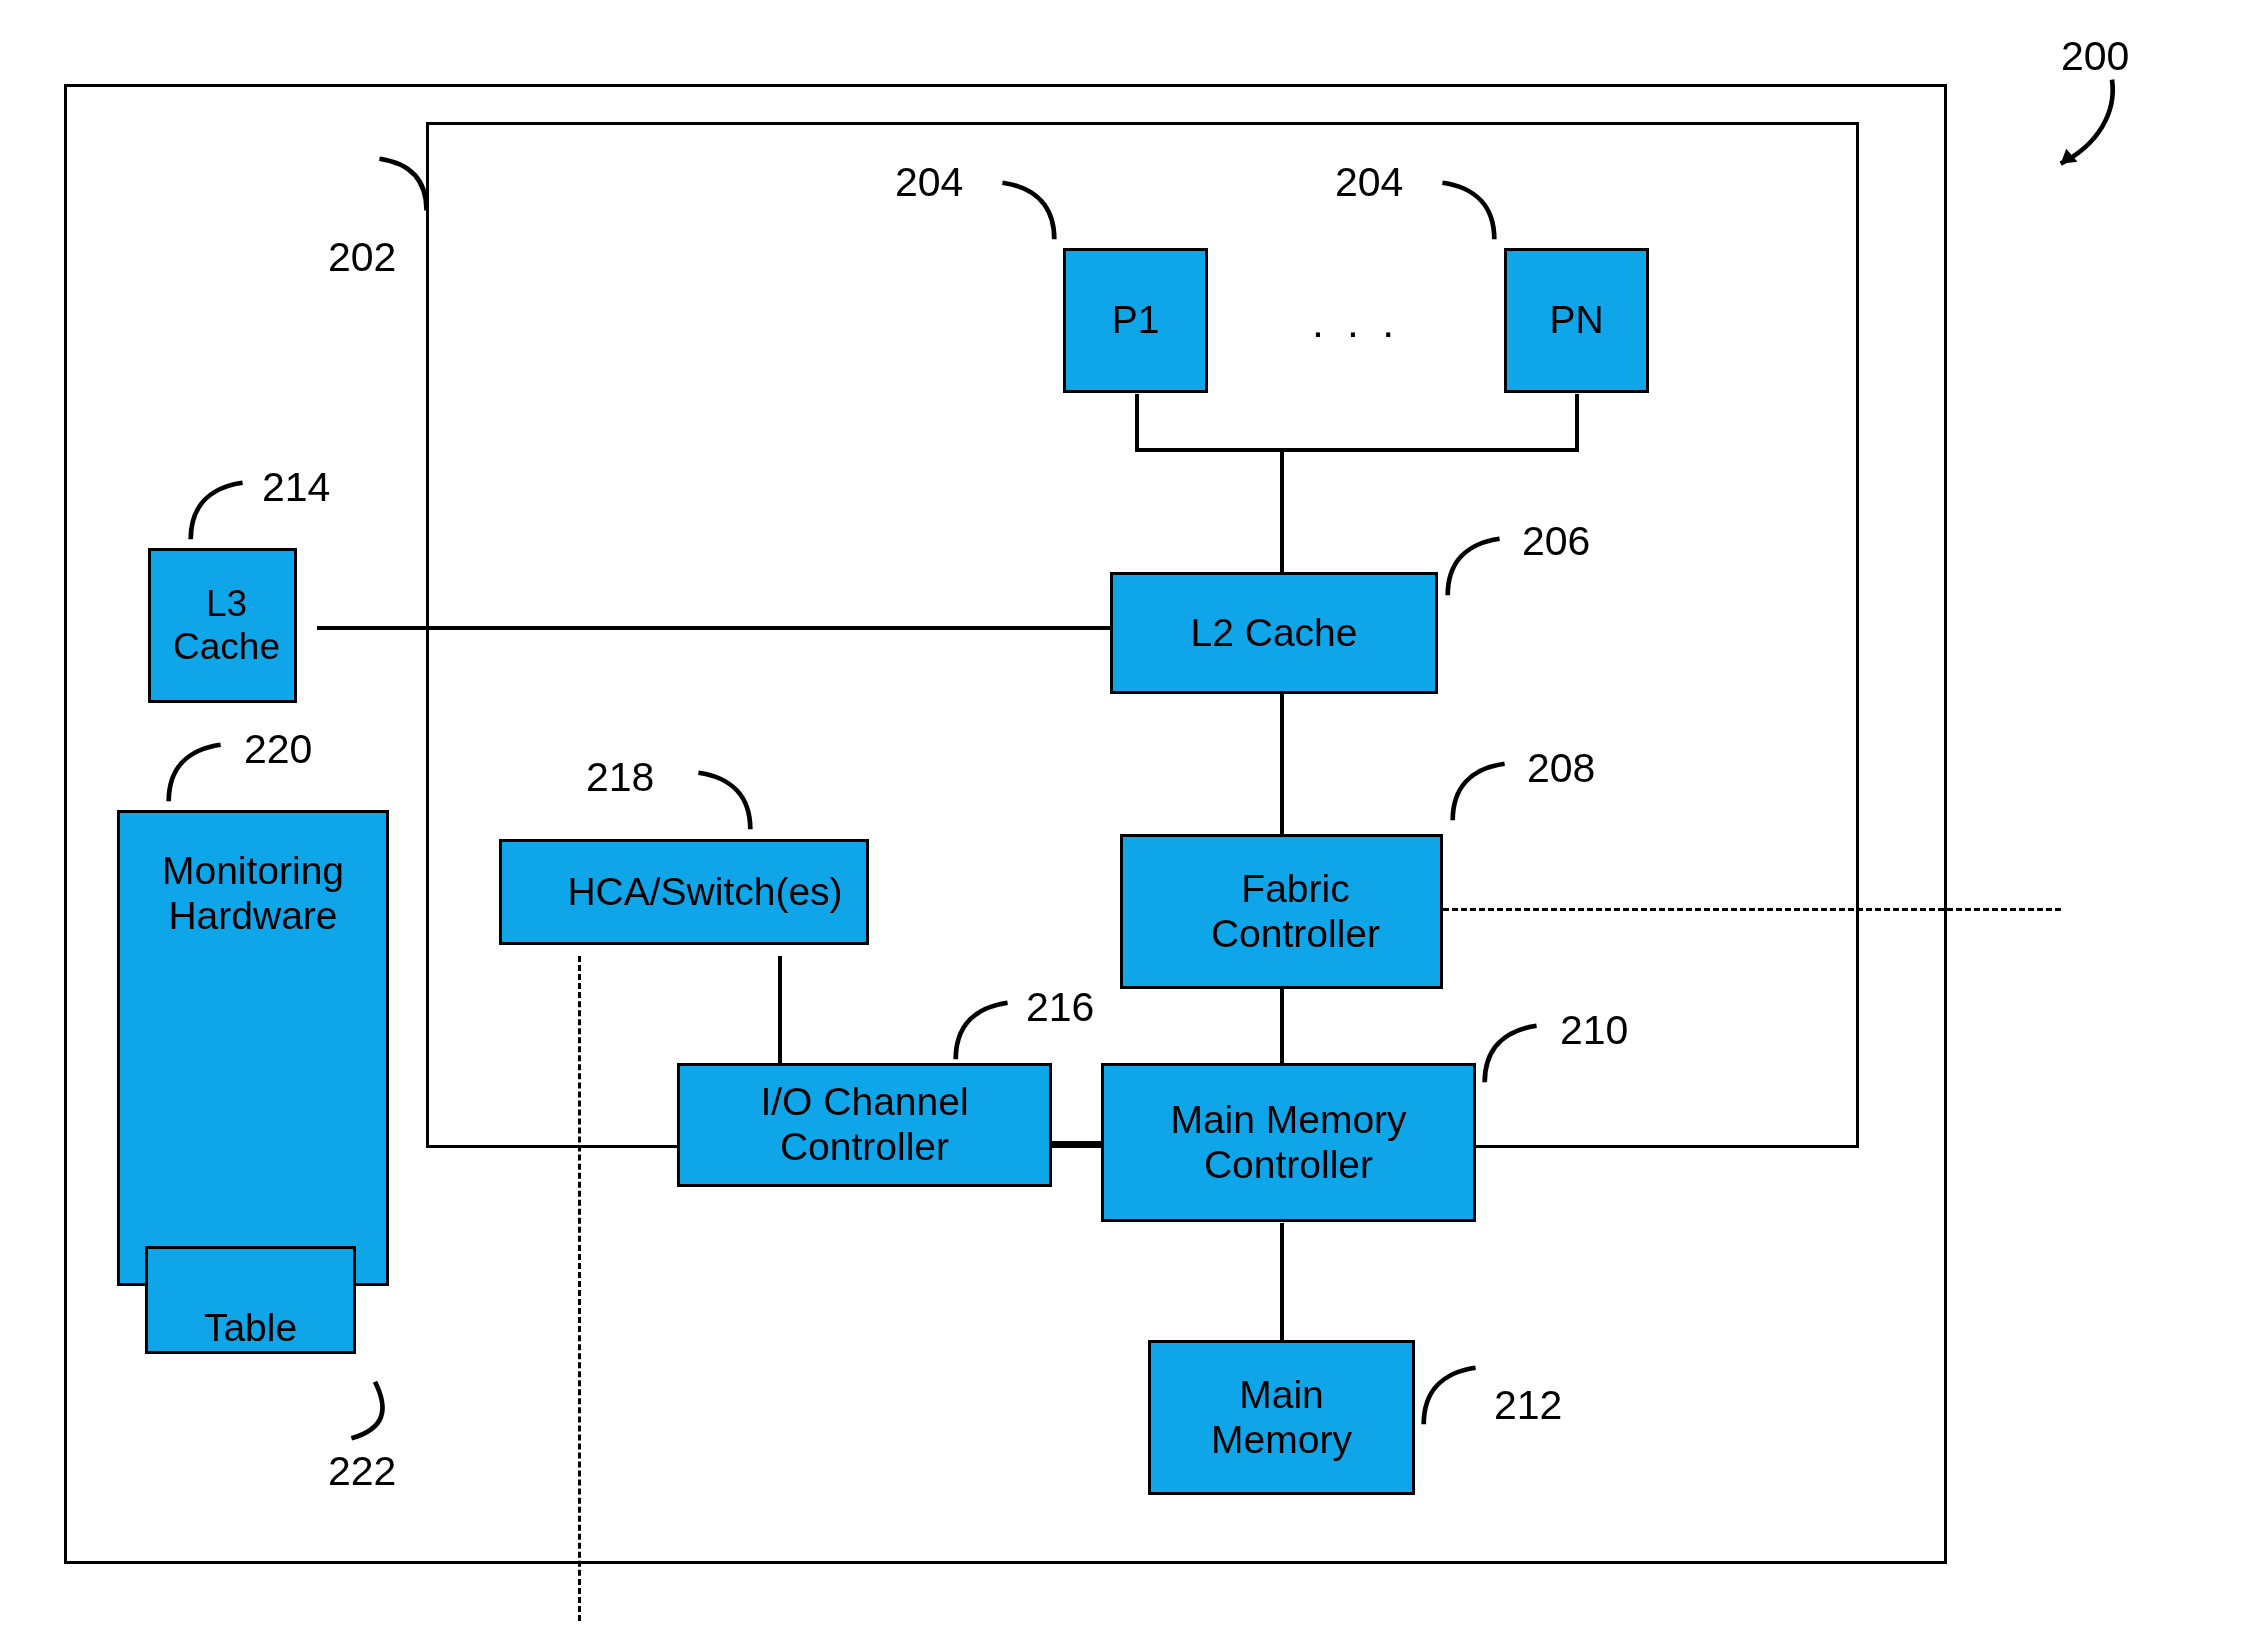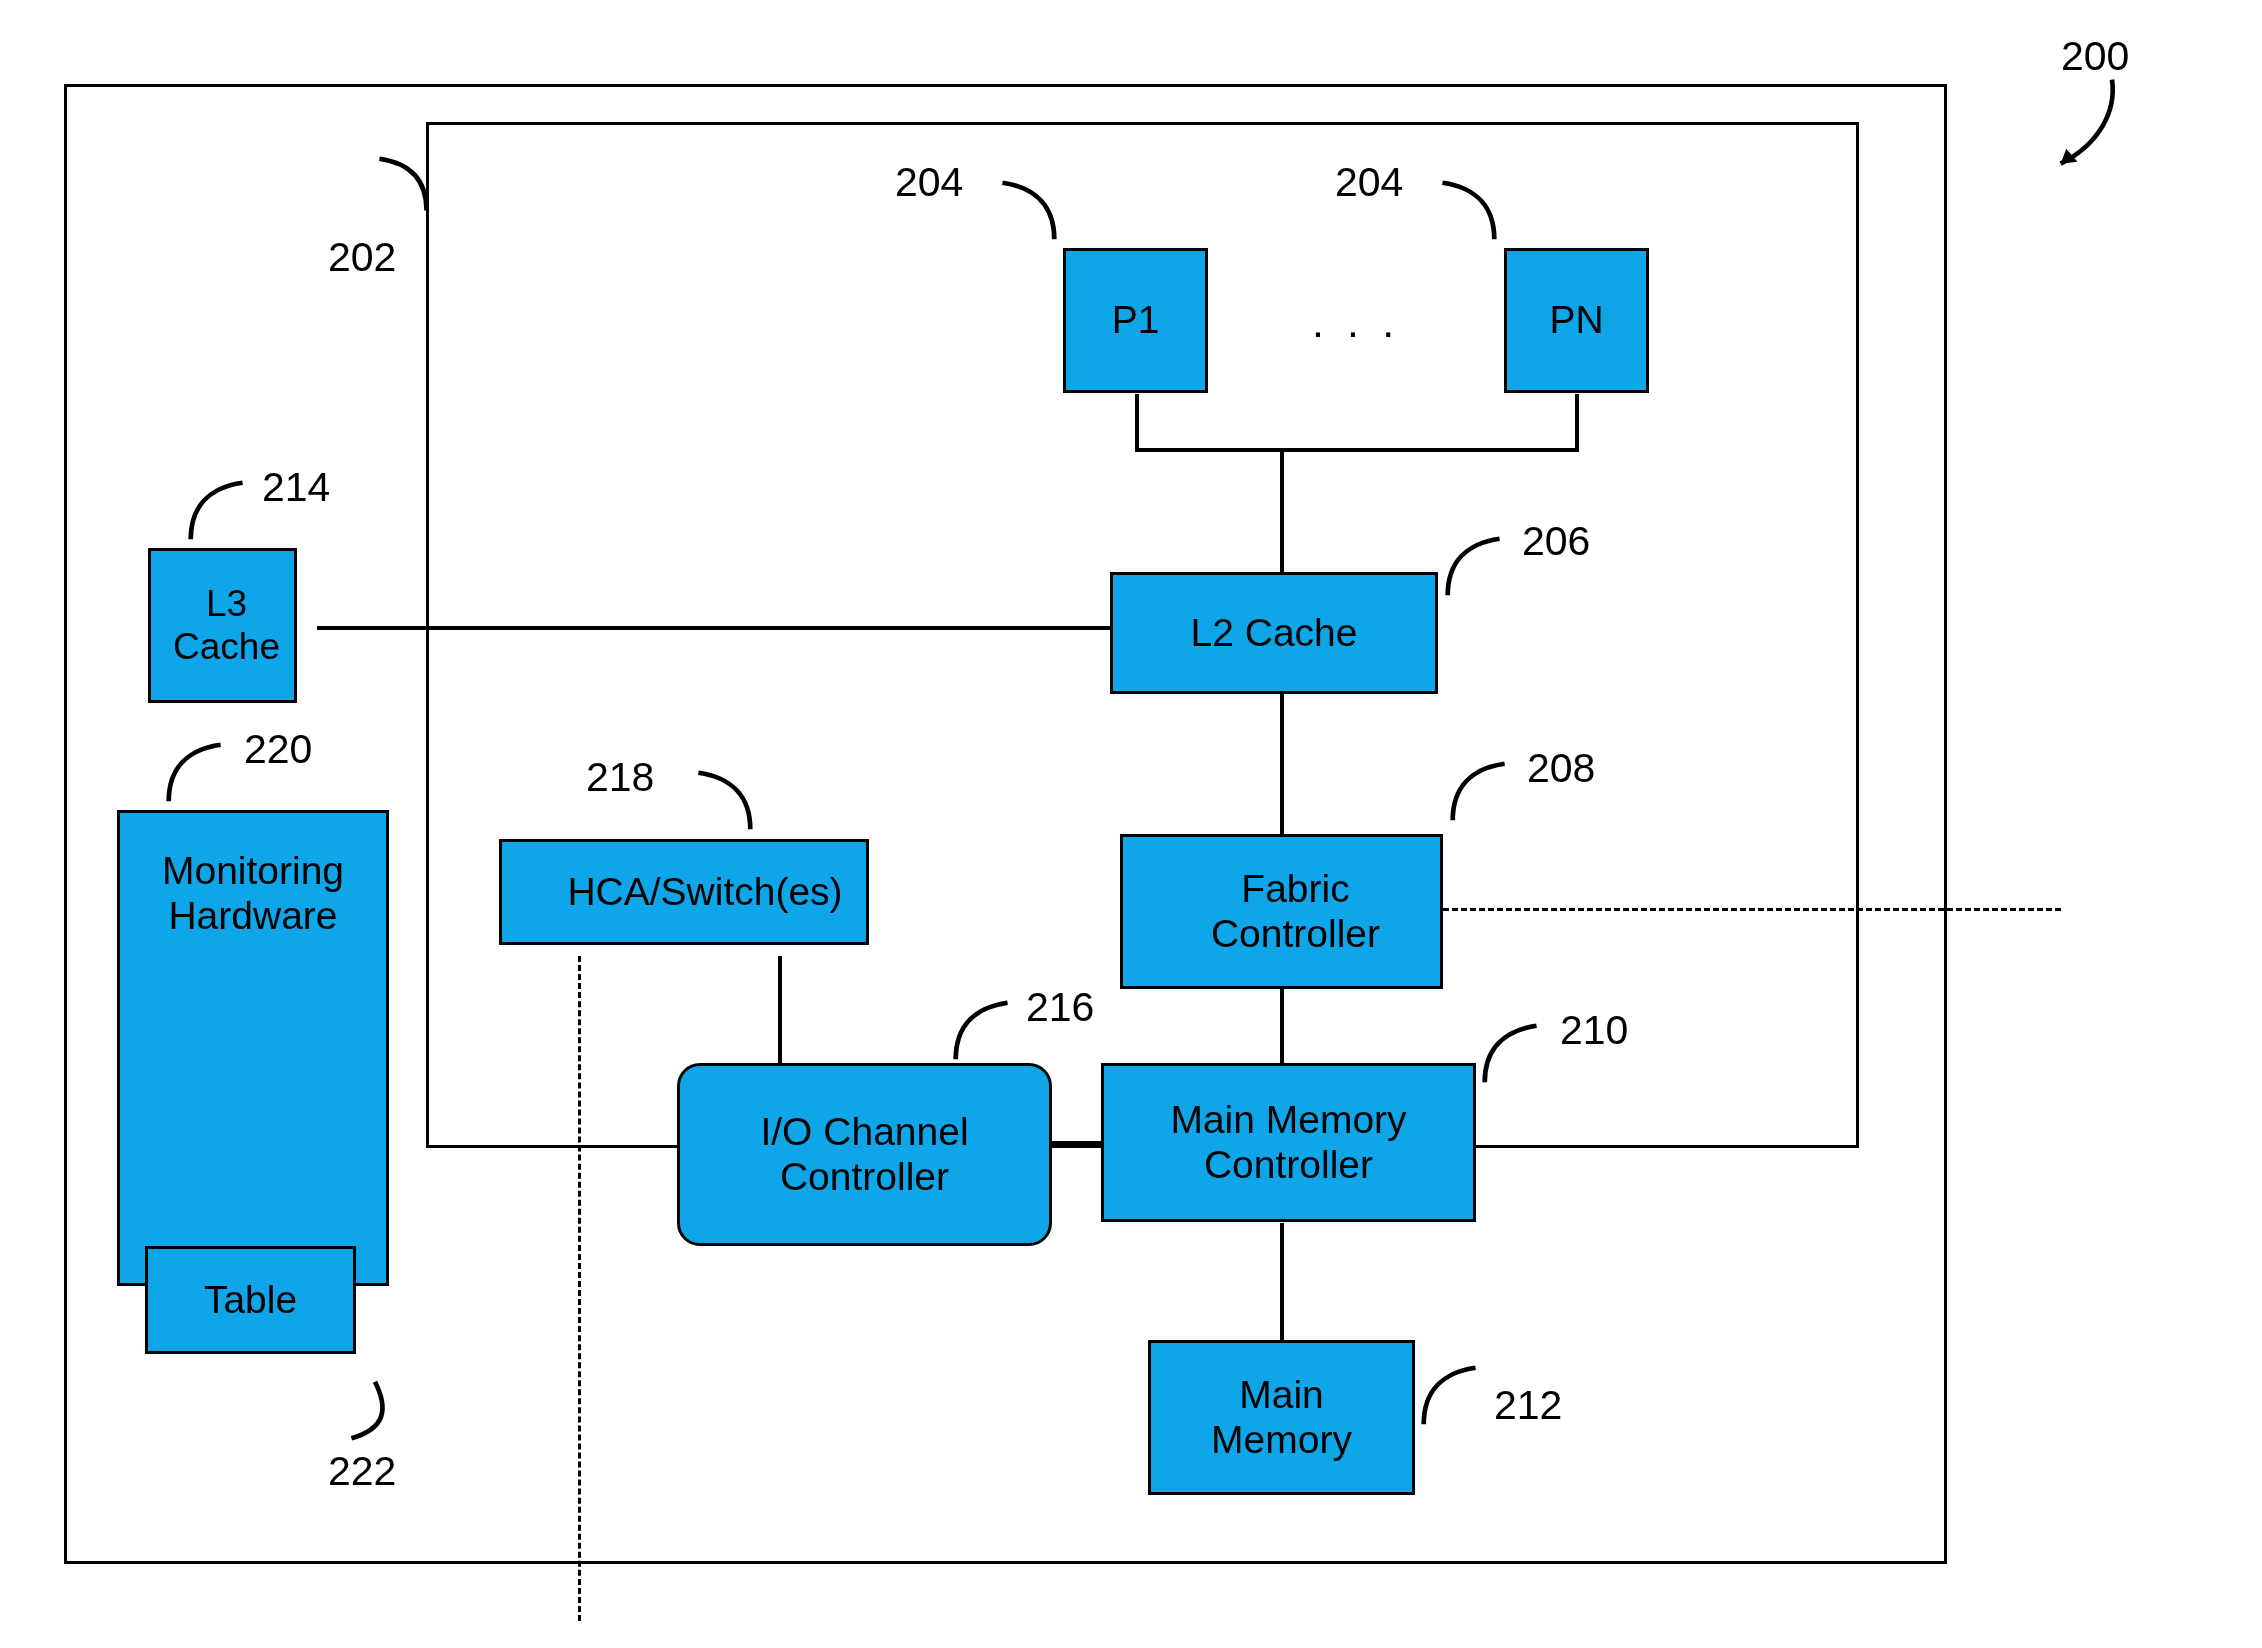--- a/index.html
+++ b/index.html
@@ -156,21 +156,21 @@
     <span style="white-space:pre;">Main Memory
 Controller</span>
   </div>
   <div class="hook" style="left:1480px; top:1021px;">
     <svg viewBox="0 0 70 70">
         <path d="M5,65 C5,30 25,10 60,5" fill="none" stroke="#000" stroke-width="5"></path>
       </svg>
   </div>
   <span class="label" style="left:1560px; top:1007px;">210</span>
 
-  <div class="box" style="left:677px; top:1063px; width:375px; height:183px;border-radius:23px;">
+  <div class="box" style="left:677px; top:1063px; width:375px; height:124px;">
     <span style="white-space:pre;">I/O Channel
 Controller</span>
   </div>
   <div class="hook" style="left:951px; top:998px;">
     <svg viewBox="0 0 70 70">
         <path d="M5,65 C5,30 25,10 60,5" fill="none" stroke="#000" stroke-width="5"></path>
       </svg>
   </div>
   <span class="label" style="left:1026px; top:984px;">216</span>
 
@@ -207,21 +207,21 @@
     <span style="white-space:pre;">Monitoring
 Hardware</span>
   </div>
   <div class="hook" style="left:164px; top:740px;">
     <svg viewBox="0 0 70 70">
         <path d="M5,65 C5,30 25,10 60,5" fill="none" stroke="#000" stroke-width="5"></path>
       </svg>
   </div>
   <span class="label" style="left:244px; top:726px;">220</span>
 
-  <div class="box" style="left:145px; top:1246px; width:211px; height:108px;">
+  <div class="box" style="left:145px; top:1246px; width:211px; height:108px;align-items:flex-end;">
     <span>Table</span>
   </div>
   <div class="hook" style="left:342px; top:1377px;">
     <svg viewBox="0 0 70 70">
         <path d="M35,5 C50,35 45,55 10,65" fill="none" stroke="#000" stroke-width="5"></path>
       </svg>
   </div>
   <span class="label" style="left:328px; top:1448px;">222</span>
 
 </div>

